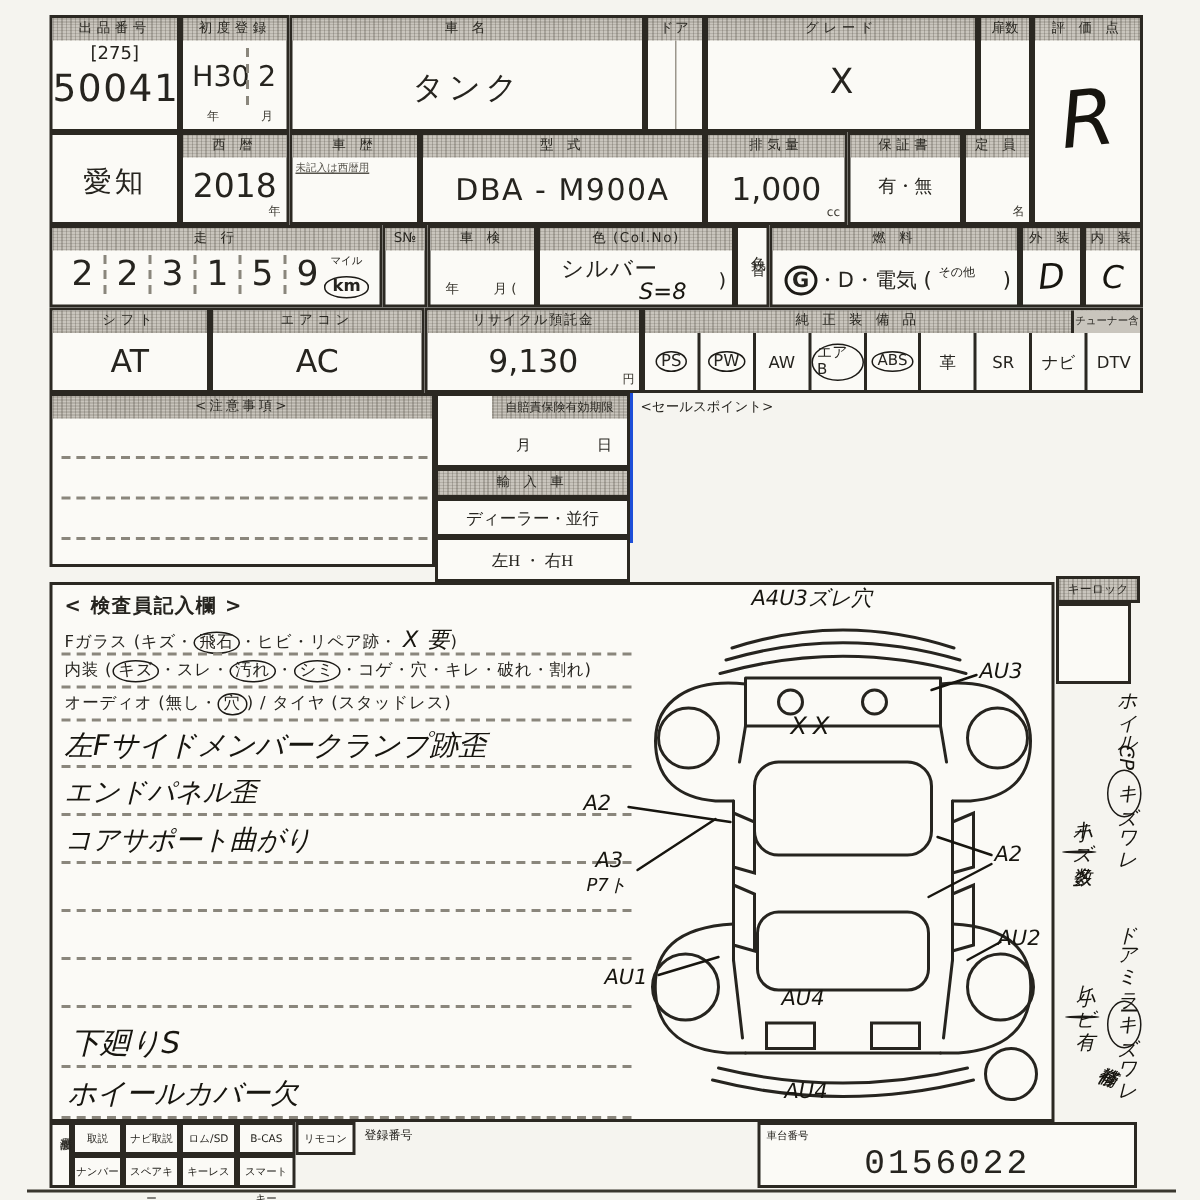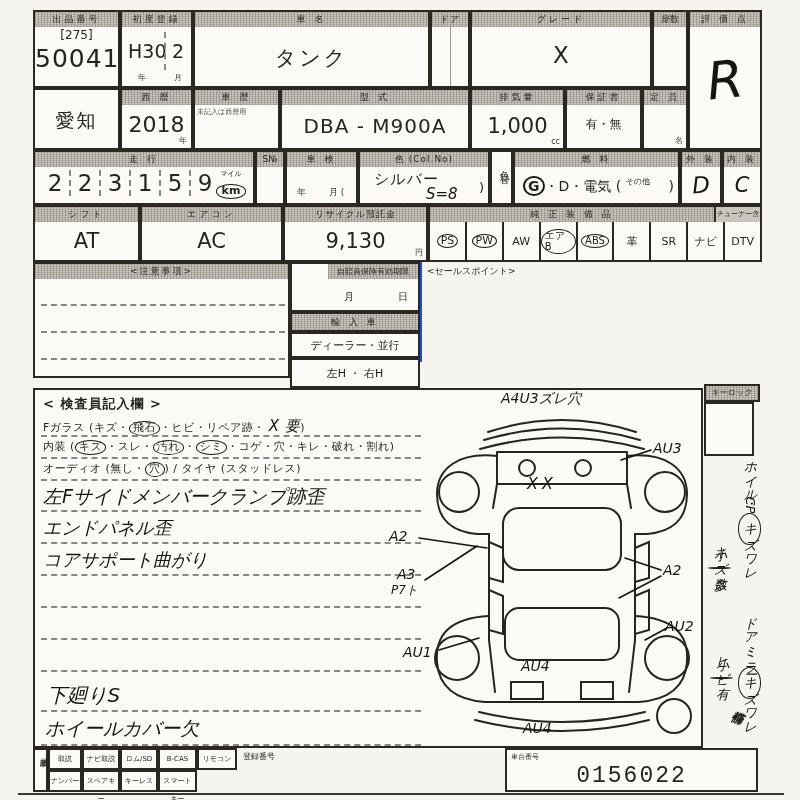--- a/index.html
+++ b/index.html
@@ -73,21 +73,21 @@
   </div>
 
   <div class="c" style="left:120px;top:88px;width:73px;height:62px;">
     <div class="h">西 暦</div>
     <div class="v" style="top:22px;font-size:22px;">2018</div>
     <span class="u" style="right:4px;bottom:2px;">年</span>
   </div>
 
   <div class="c" style="left:193px;top:88px;width:87px;height:62px;">
     <div class="h">車 歴</div>
-    <div style="position:absolute;left:2px;top:17px;font-size:7px;color:#55524a;">未記入は西暦用</div>
+    <div style="position:absolute;left:2px;top:17px;font-size:7px;color:#55524a;text-decoration:underline;">未記入は西暦用</div>
   </div>
 
   <div class="c" style="left:280px;top:88px;width:190px;height:62px;">
     <div class="h">型 式</div>
     <div class="v" style="top:24px;font-size:20px;letter-spacing:1px;">DBA - M900A</div>
   </div>
 
   <div class="c" style="left:470px;top:88px;width:95px;height:62px;">
     <div class="h">排気量</div>
     <div class="v" style="top:24px;font-size:21px;">1,000</div>
@@ -223,21 +223,21 @@
     <span style="position:absolute;left:106px;bottom:6px;font-size:10px;">日</span>
   </div>
 
   <div class="c h" style="left:290px;top:312px;width:130px;height:20px;line-height:16px;">輸 入 車</div>
 
   <div class="c" style="left:290px;top:332px;width:130px;height:26px;">
     <div class="v" style="top:4px;font-size:11px;">ディーラー・並行</div>
   </div>
 
   <div class="c" style="left:290px;top:358px;width:130px;height:30px;">
-    <div class="v" style="top:6px;font-size:11px;">左H ・ 右H</div>
+    <div class="v" style="top:6px;font-size:11px;font-family:Liberation Serif, serif;">左H ・ 右H</div>
   </div>
 
   <div class="noborder" style="position:absolute;left:420px;top:262px;width:283px;height:100px;border-left:2px solid #1d4ed8;">
     <div style="position:absolute;left:5px;top:3px;font-size:9px;">&lt;セールスポイント&gt;</div>
   </div>
 
   <div class="c" style="left:33px;top:388px;width:670px;height:360px;">
     <div style="position:absolute;left:8px;top:5px;font-size:13px;font-weight:bold;letter-spacing:1px;">&lt; 検査員記入欄 &gt;</div>
 
     <div class="chkline" style="left:8px;top:27px;">

